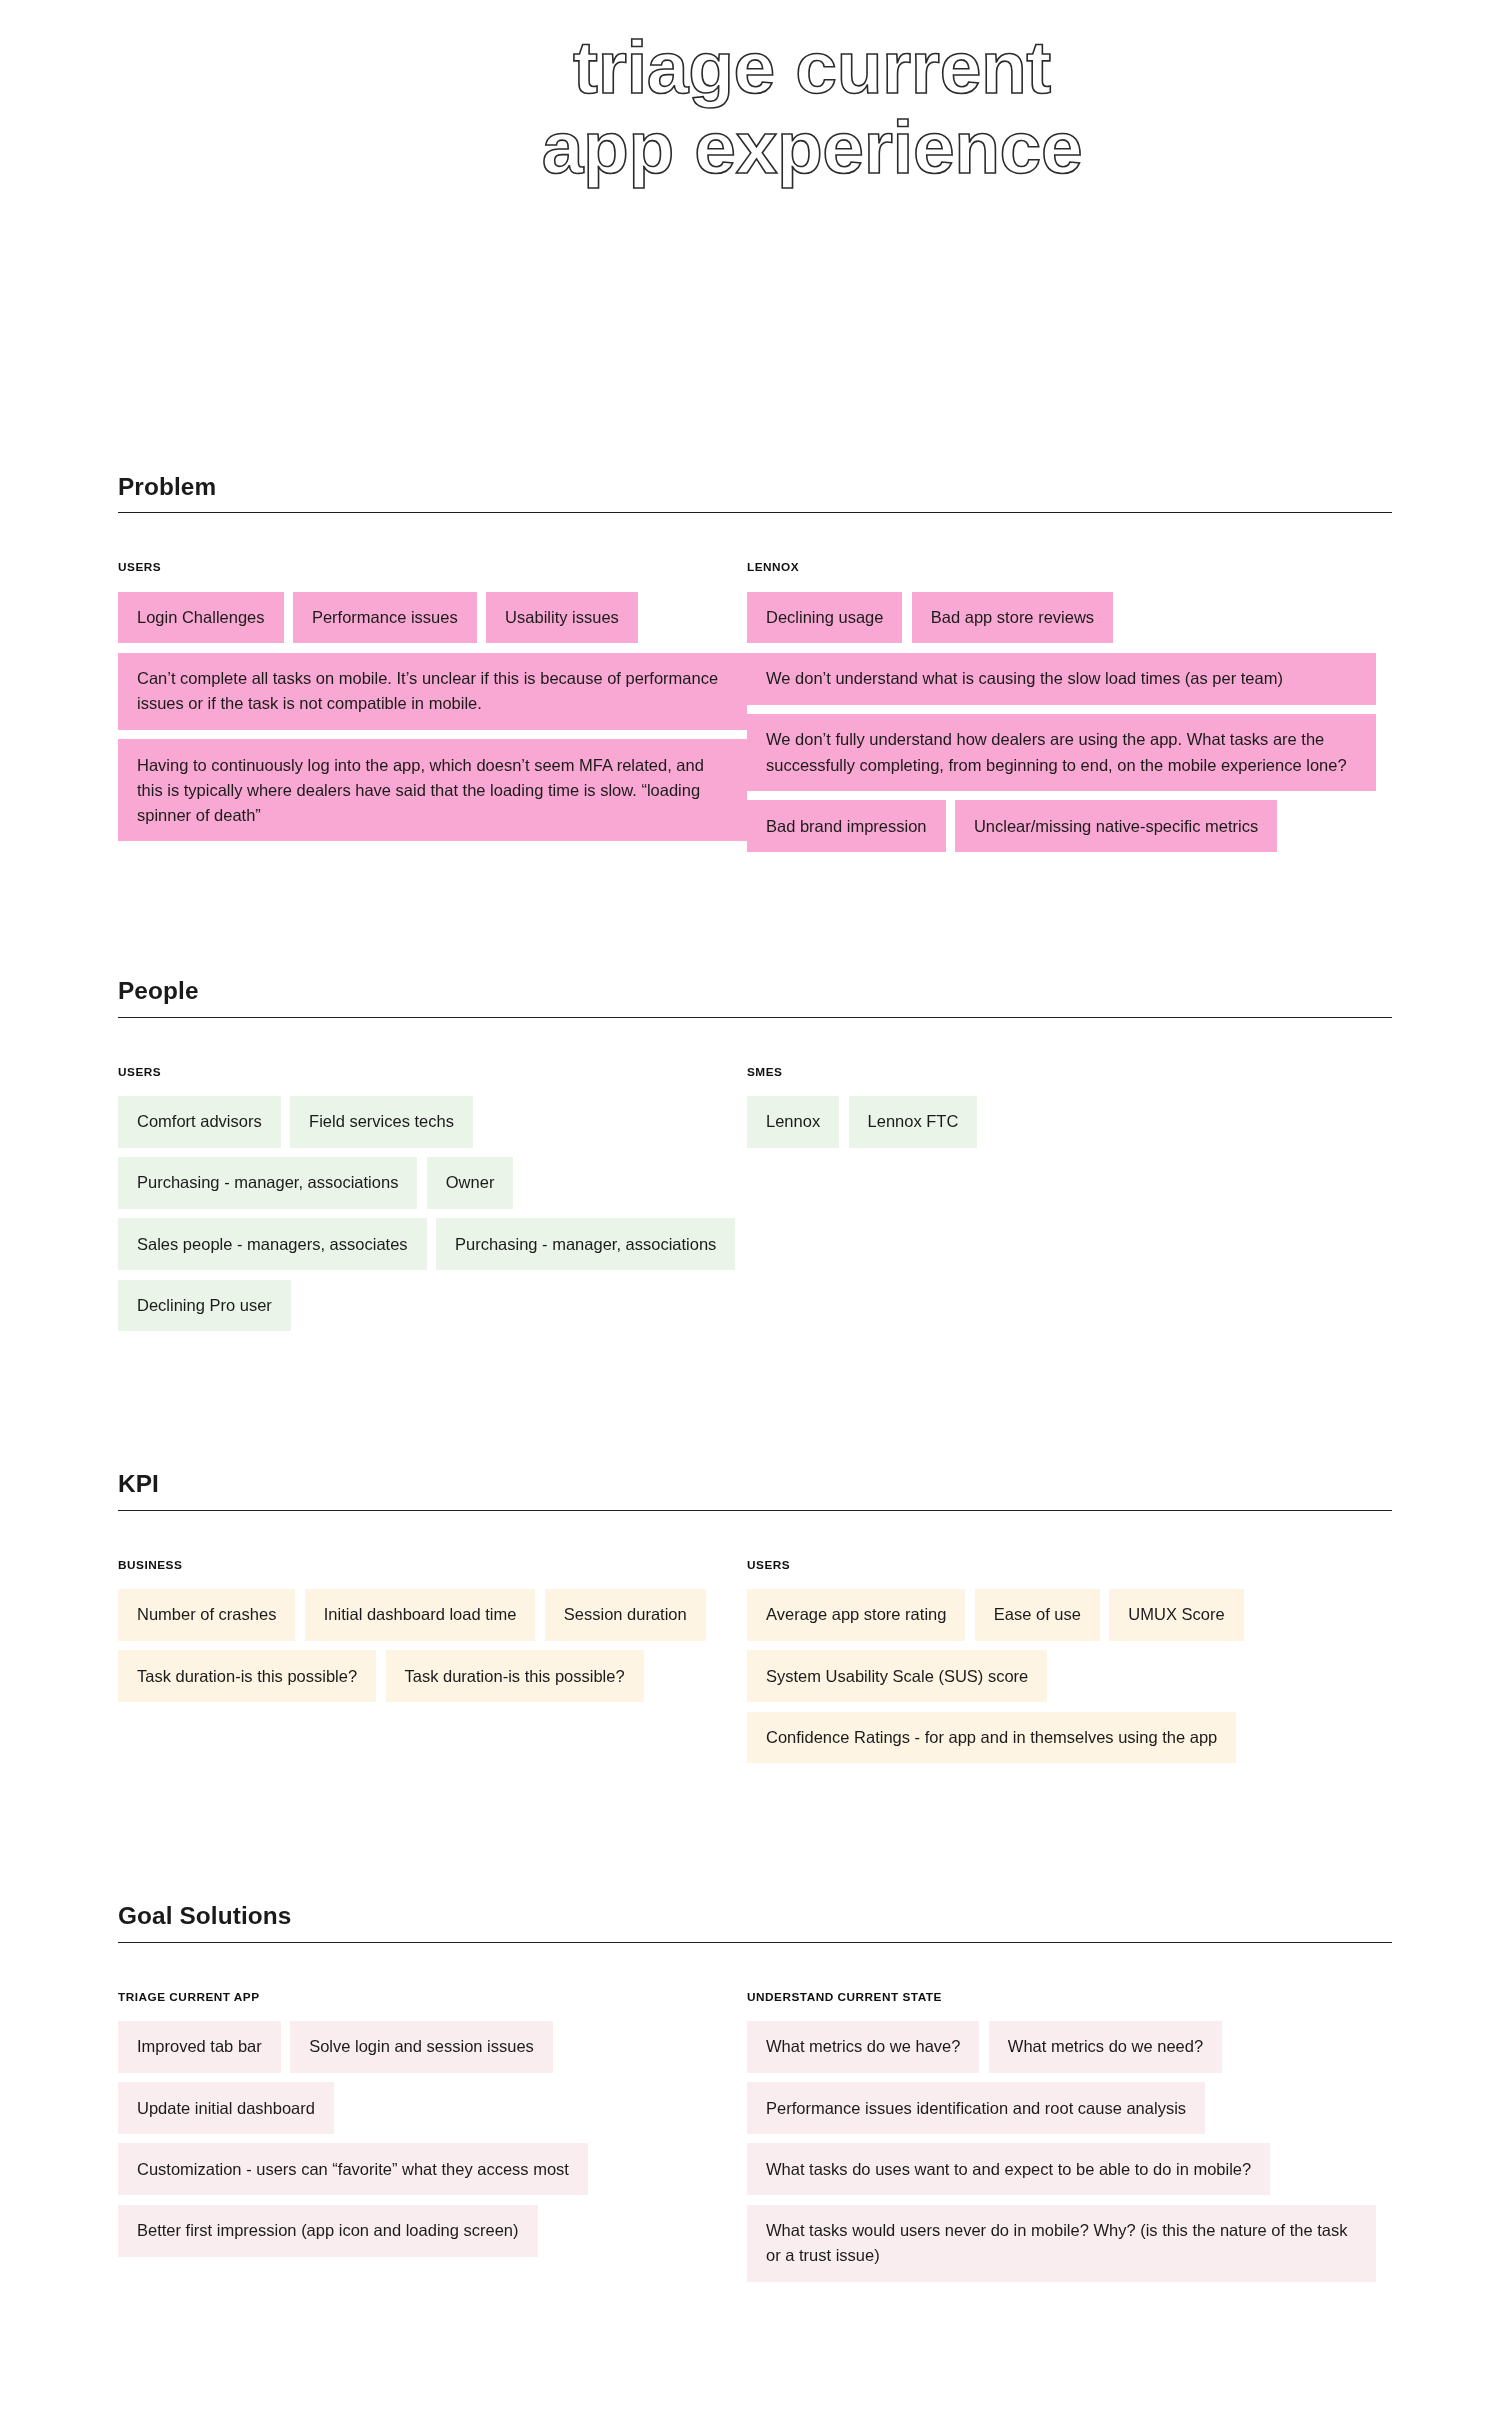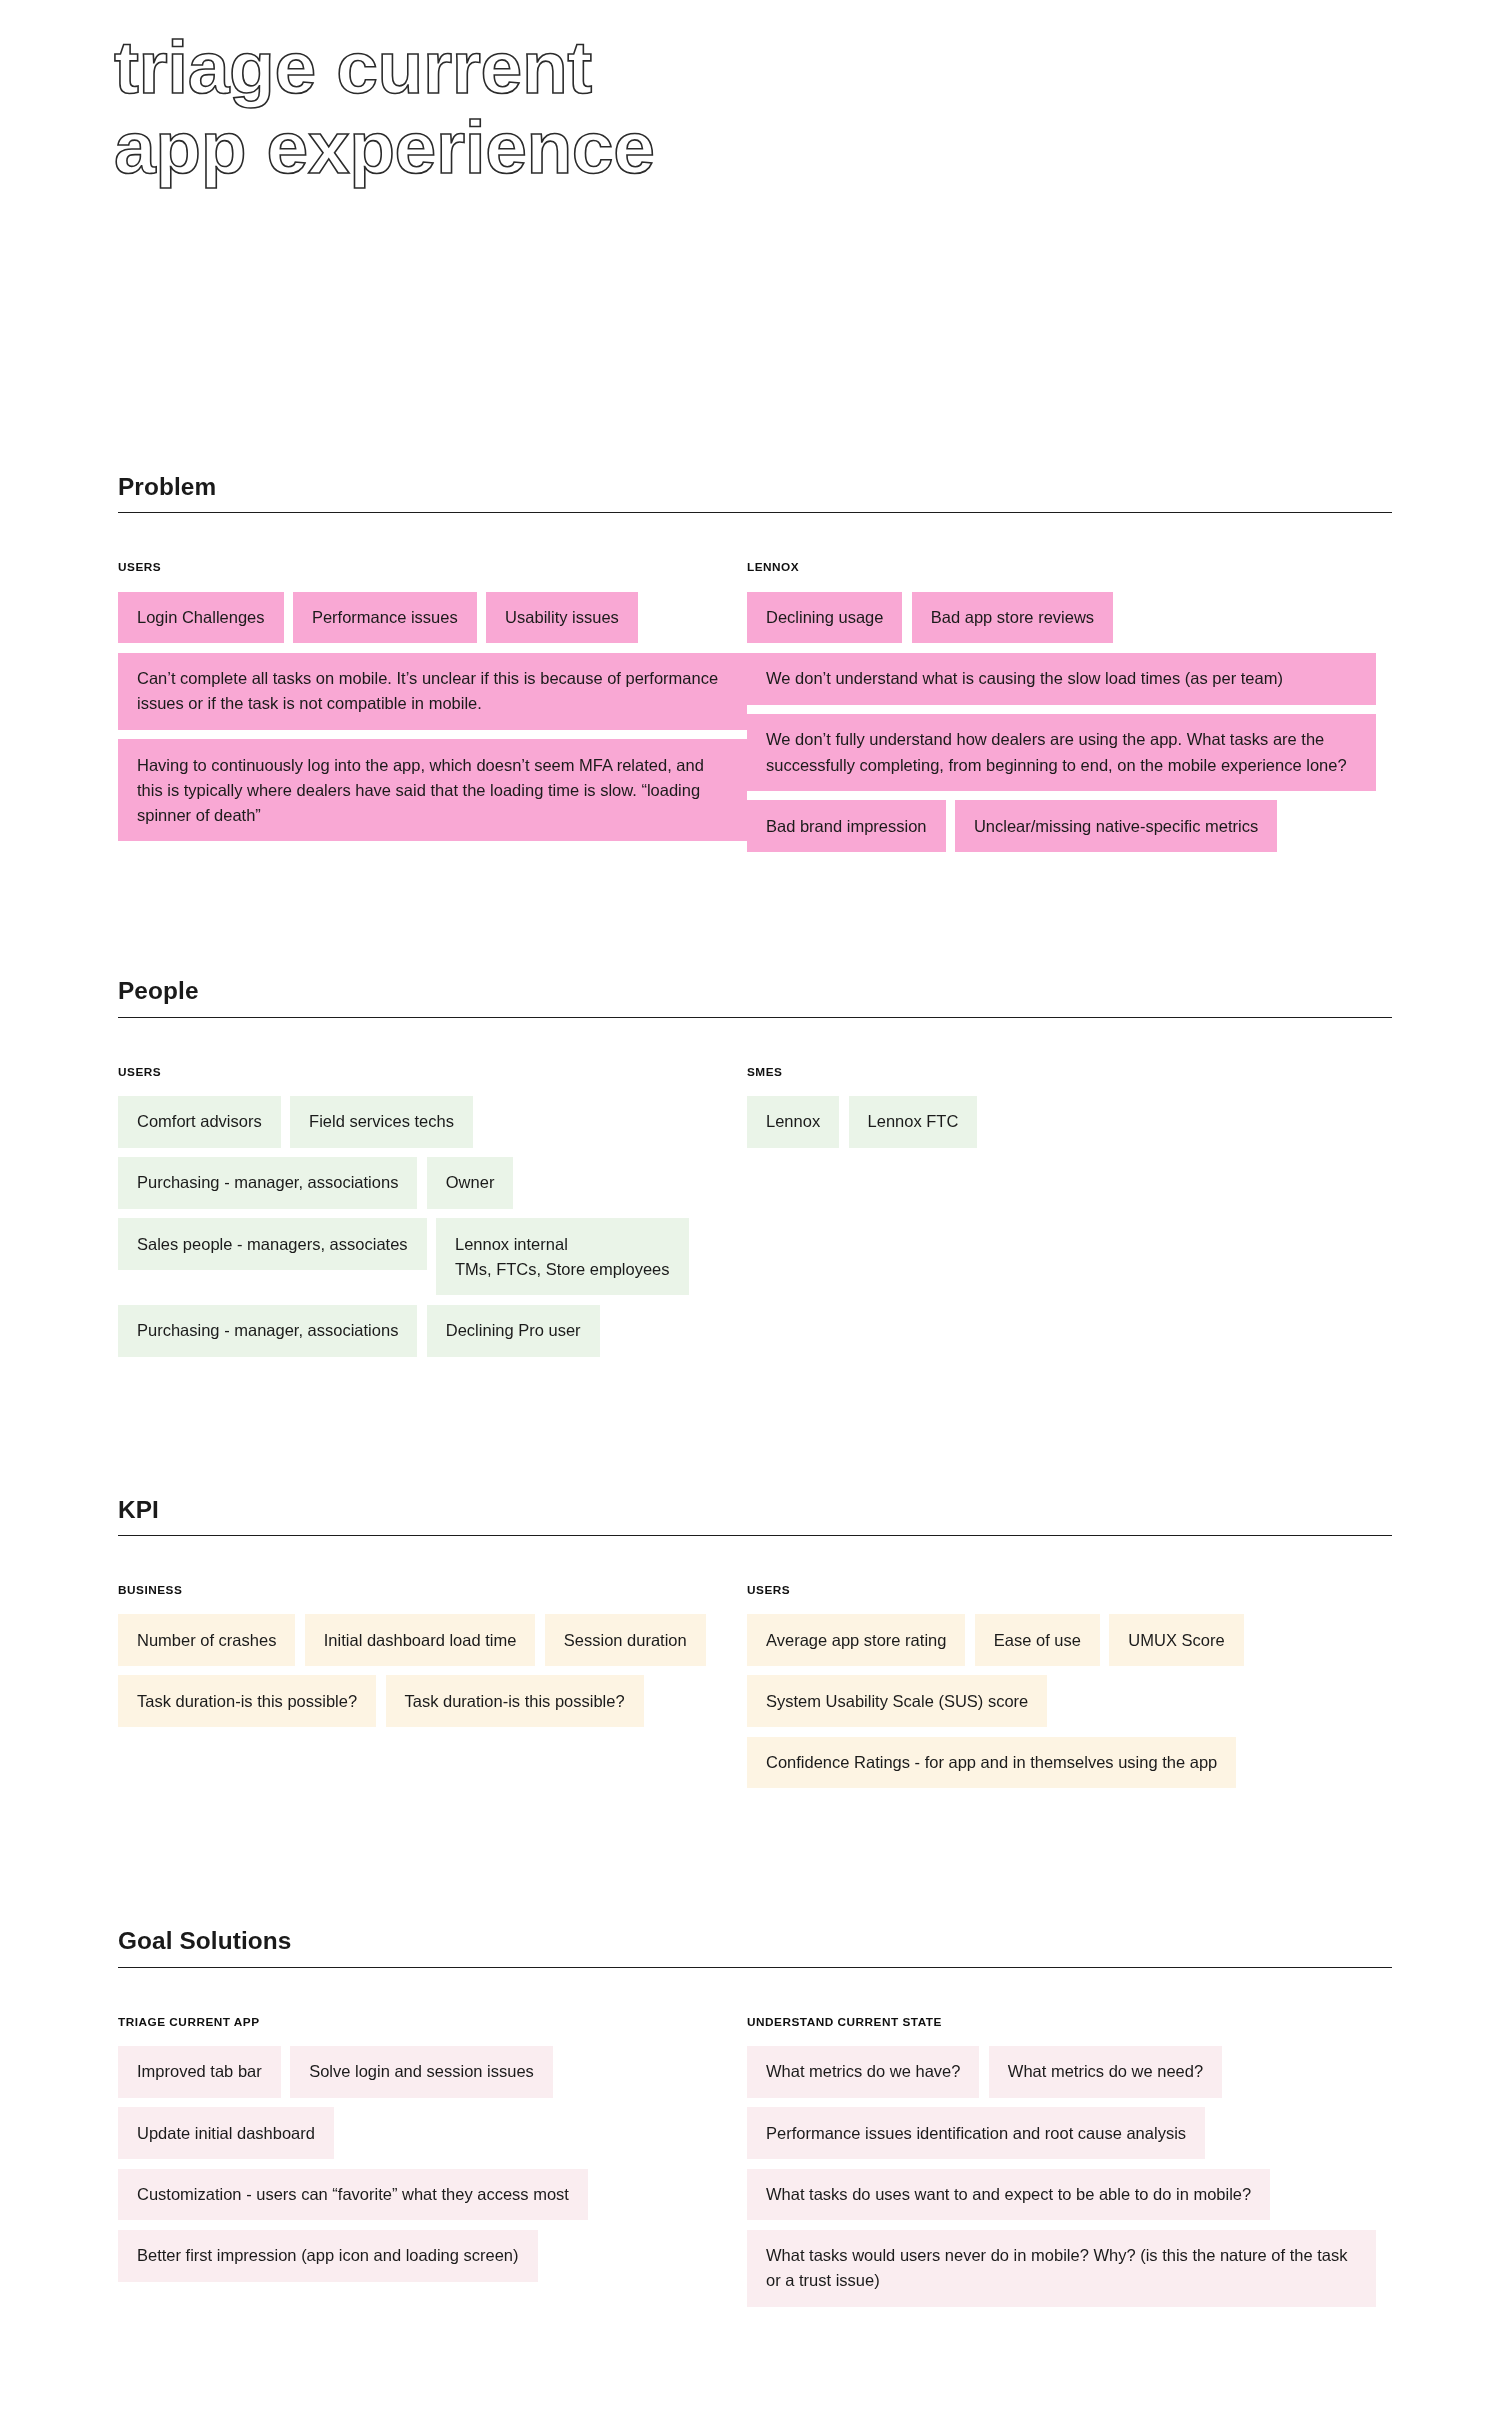--- a/index.html
+++ b/index.html
@@ -20,20 +20,21 @@
   .page {
     position: relative;
     width: 1510px;
     min-height: 2413px;
     padding: 0;
   }
 
   
   .hero {
     padding: 28px 0 0 114px;
+    text-align: center;
   }
   .hero-title {
     font-family: "Liberation Sans", sans-serif;
     font-size: 75px;
     line-height: 1.06;
     font-weight: 700;
     letter-spacing: -0.4px;
     color: transparent;
     -webkit-text-stroke: 1.6px #2b2b2b;
     text-stroke: 1.6px #2b2b2b;
@@ -162,22 +163,20 @@
     </div>
     <div class="cols">
       <div class="col">
         <div class="col-label">USERS</div>
         <div class="chips">
             <div class="chip grow">Comfort advisors</div>
             <div class="chip grow">Field services techs</div>
             <div class="chip grow">Purchasing - manager, associations</div>
             <div class="chip grow">Owner</div>
             <div class="chip grow">Sales people - managers, associates</div>
-            <div class="chip grow">Lennox internal
-TMs, FTCs, Store employees</div>
             <div class="chip grow">Purchasing - manager, associations</div>
             <div class="chip grow">Declining Pro user</div>
           </div>
       </div>
       <div class="col">
         <div class="col-label">SMES</div>
         <div class="chips">
             <div class="chip grow">Lennox</div>
             <div class="chip grow">Lennox FTC</div>
           </div>

